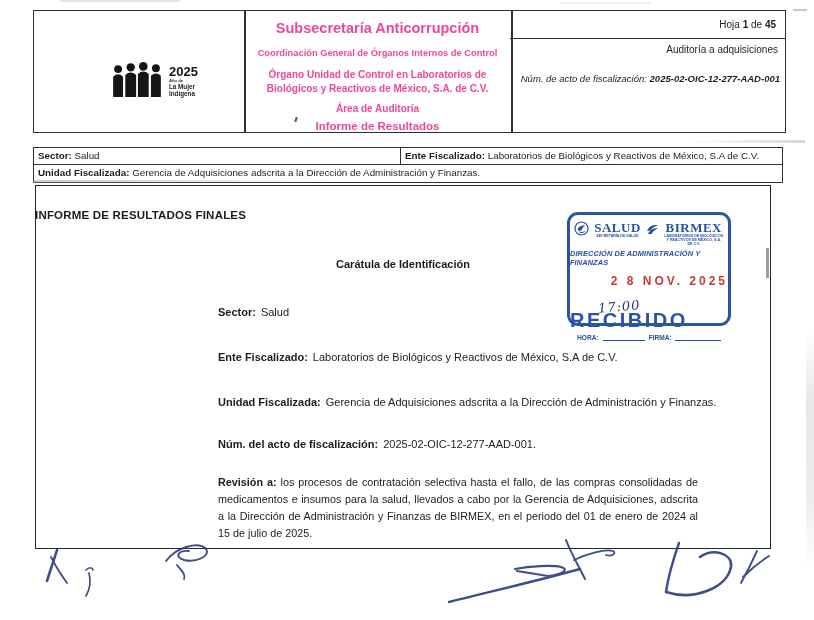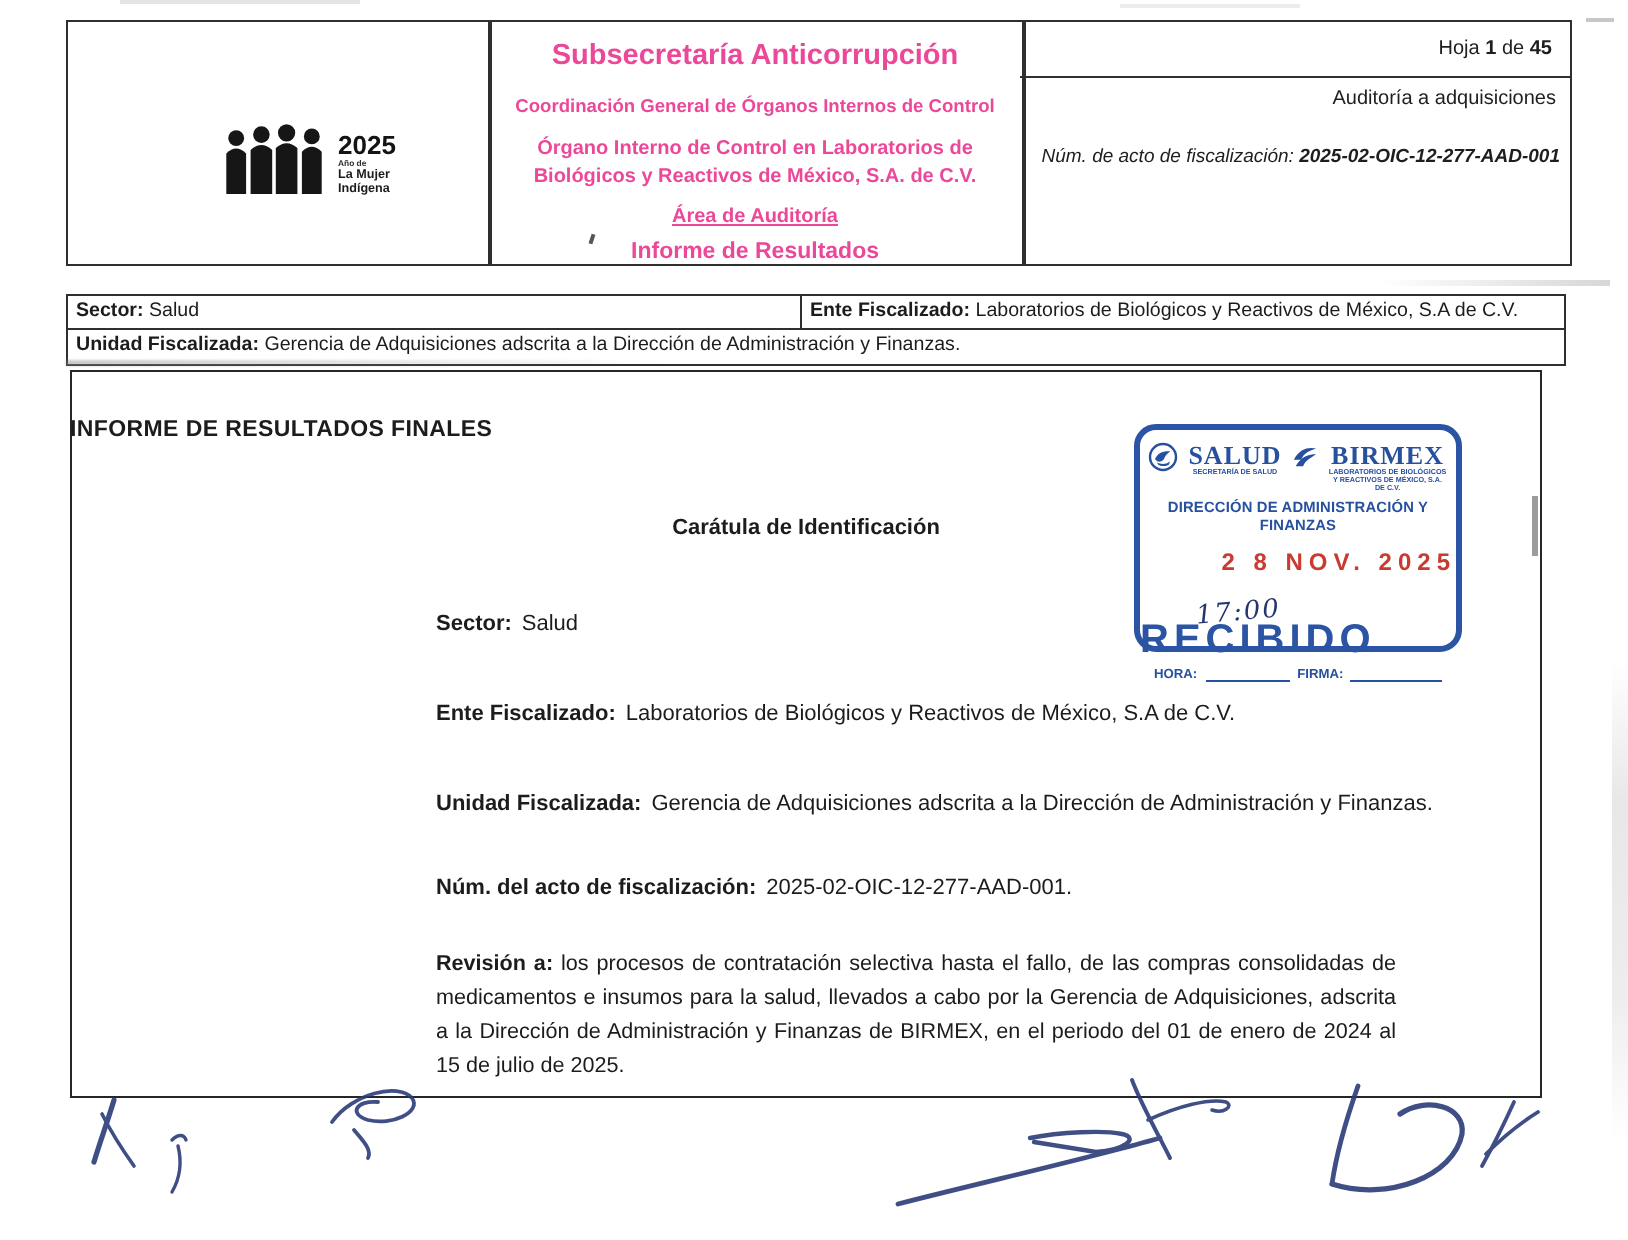--- a/index.html
+++ b/index.html
@@ -19,21 +19,21 @@
   .brand-sub { font-size:4.8px; font-weight:bold; color:#3a3a3a; letter-spacing:.2px; margin-top:1px; }
   .year-badge { position:absolute; left:76px; top:50px; display:flex; align-items:center; gap:5px; }
   .yb-year { font-size:13px; font-weight:bold; color:#141414; line-height:13px; }
   .yb-s1 { font-size:4.2px; font-weight:bold; color:#2d2d2d; }
   .yb-s2 { font-size:6.3px; font-weight:bold; color:#1c1c1c; line-height:7px; }
 
   .hc-line { position:absolute; left:0; width:100%; font-weight:bold; color:#ec4899; }
   .hc-t1 { top:9px;  font-size:14.5px; }
   .hc-t2 { top:37px; font-size:9.3px; }
   .hc-t3 { top:57px; font-size:10px; line-height:13.5px; }
-  .hc-t4 { top:92px; font-size:10px;text-decoration:underline; }
+  .hc-t4 { top:92px; font-size:10px; }
   .hc-t5 { top:109px; font-size:11.5px; }
 
   .hr-row1 { position:absolute; left:0; top:0; width:100%; height:28px; border-bottom:1.5px solid #2f2f2f;
              font-size:10px; line-height:27px; text-align:right; padding-right:9px; color:#1e1e1e; }
   .hr-row2 { position:absolute; left:0; top:33px; width:100%; font-size:10px; text-align:right; padding-right:7px; color:#1e1e1e; }
   .hr-row3 { position:absolute; left:0; top:62px; width:100%; font-size:9.5px; text-align:right; padding-right:5px; color:#1e1e1e;font-style:italic; }
 
   
   .strip { left:33px; top:147px; width:750px; border:1.2px solid #2f2f2f; }
   .strip-r1 { display:flex; height:17px; border-bottom:1.2px solid #2f2f2f; }
@@ -51,21 +51,21 @@
   .f1 { top:306px; } .f2 { top:351px; } .f3 { top:396px; } .f4 { top:438px; }
   .revision { left:218px; top:474px; width:480px; font-size:10.8px; line-height:17px; text-align:justify; }
   .revision b { font-weight:bold; }
 
   
   .stamp { left:567px; top:212px; width:164px; height:114px; border:3px solid #2b54a5; border-radius:11px; }
   .st-head { display:flex; justify-content:center; align-items:flex-start; gap:5px; margin-top:6px; }
   .st-org { display:flex; flex-direction:column; align-items:center; }
   .st-org-name { font-family:"Liberation Serif", serif; font-weight:bold; font-size:13px; color:#27509f; letter-spacing:.5px; line-height:13px; }
   .st-org-sub { font-size:3.6px; font-weight:bold; color:#27509f; line-height:4px; text-align:center; max-width:60px; }
-  .st-dept { margin-top:3px; text-align:center; font-size:7.4px; font-weight:bold; color:#27509f; letter-spacing:.1px; }
+  .st-dept { margin-top:3px; font-size:7.4px; font-weight:bold; color:#27509f; letter-spacing:.1px;font-style:italic; }
   .st-date { margin-top:7px; text-align:right; font-size:12px; font-weight:bold; color:#c93a31; letter-spacing:3px; }
   .st-recv { margin-top:21px; text-align:left; font-size:20px; font-weight:900; color:#2b54a5; letter-spacing:2.5px; }
   .st-line { display:flex; align-items:flex-end; font-size:6.6px; font-weight:bold; color:#27509f; padding:0 7px; margin-top:2px; }
   .st-ul { border-bottom:1.3px solid #27509f; height:7px; }
   .st-ul1 { width:42px; margin:0 4px; }
   .st-ul2 { flex:1; margin-left:3px; }
   .st-hand { position:absolute; left:28px; top:84px; font-family:"DejaVu Serif", serif; font-style:italic; font-size:13px; color:#24366e; transform:rotate(-5deg); letter-spacing:1px; }
 
   .artifact { position:absolute; }
   svg.sigs { position:absolute; left:0; top:0; pointer-events:none; }
@@ -99,21 +99,21 @@
         <div class="yb-s2">La Mujer</div>
         <div class="yb-s2">Indígena</div>
       </span>
     </div>
   </div>
 
   <div class="hdr-center">
     <div class="hc-line hc-t1">Subsecretaría Anticorrupción</div>
     <div class="hc-line hc-t2">Coordinación General de Órganos Internos de Control</div>
     <div class="hc-line hc-t3">
-      <div>Órgano Interno de Control en Laboratorios de</div>
+      <div>Órgano Unidad de Control en Laboratorios de</div>
       <div>Biológicos y Reactivos de México, S.A. de C.V.</div>
     </div>
     <div class="hc-line hc-t4">Área de Auditoría</div>
     <div class="hc-line hc-t5">Informe de Resultados</div>
   </div>
 
   <div class="hdr-right">
     <div class="hr-row1">
       <span>Hoja</span>
       <b>1</b>

